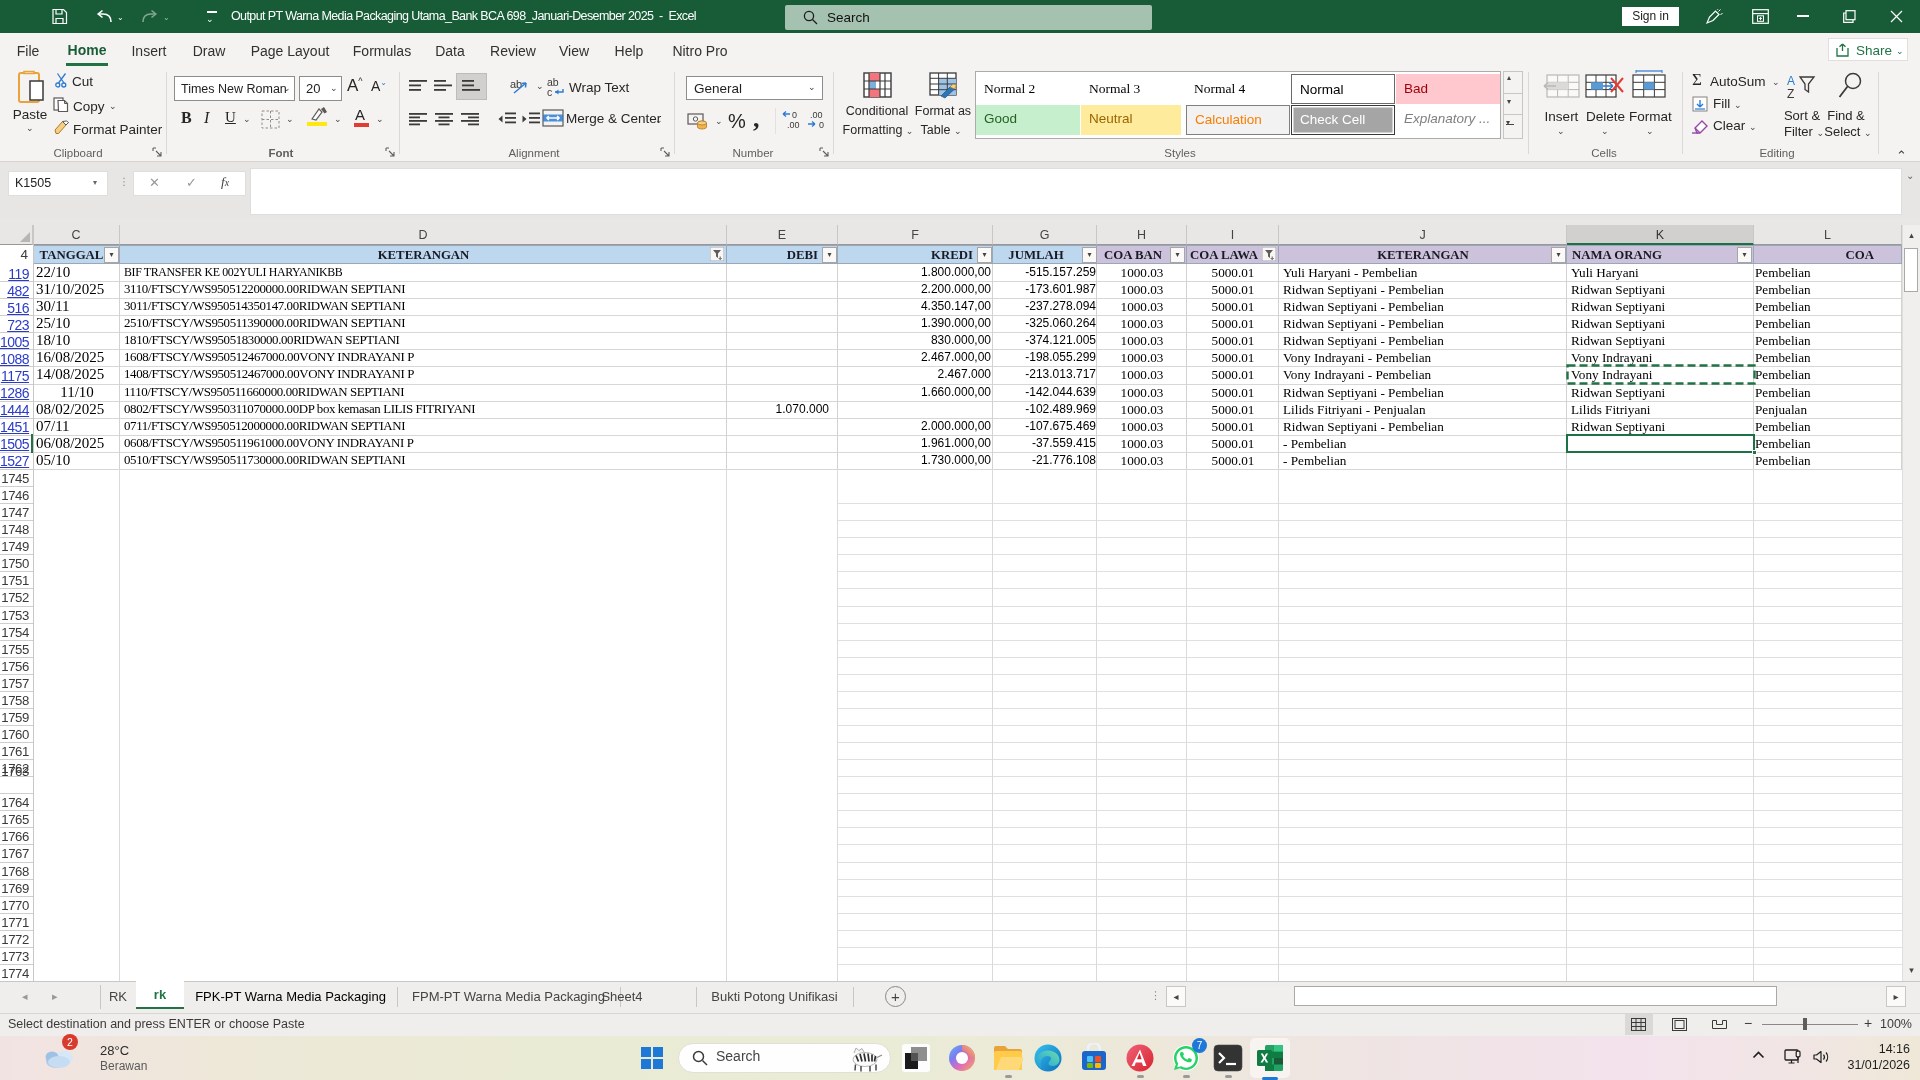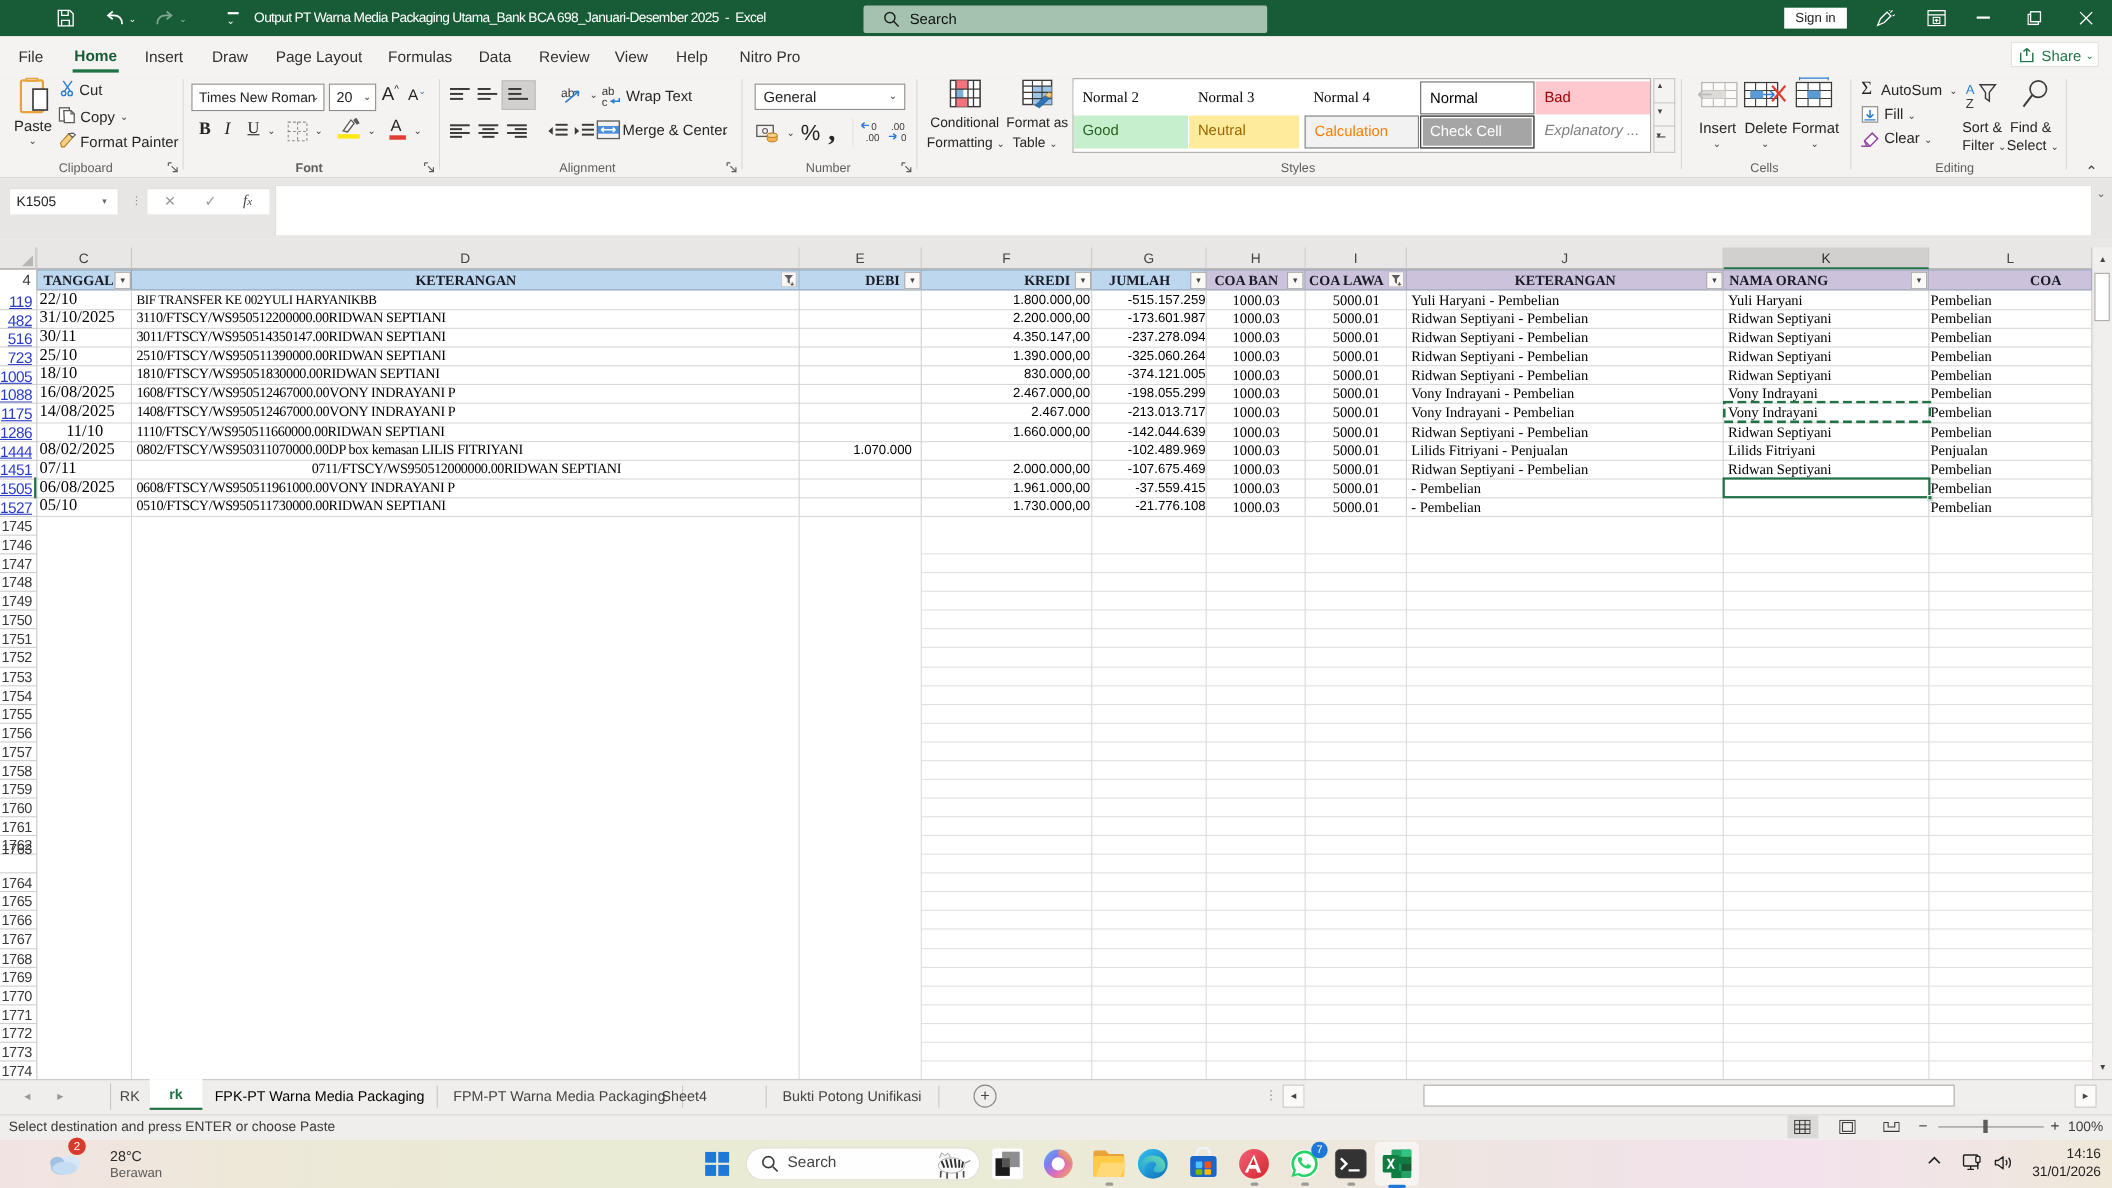--- a/index.html
+++ b/index.html
@@ -533,21 +533,21 @@
 <div class="cell sans2" style="left:993px;top:400.64px;width:103px;text-align:right;">-102.489.969</div>
 <div class="cell" style="left:1097px;top:400.64px;width:90px;text-align:center;">1000.03</div>
 <div class="cell" style="left:1187px;top:400.64px;width:92px;text-align:center;">5000.01</div>
 <div class="cell" style="left:1283px;top:400.64px;width:282px;">Lilids Fitriyani - Penjualan</div>
 <div class="cell" style="left:1571px;top:400.64px;width:181px;">Lilids Fitriyani</div>
 <div class="cell" style="left:1755px;top:400.64px;width:145px;">Penjualan</div>
 <div class="hl" style="left:33px;top:417.71999999999997px;width:1869px;background:#D9D7D5;"></div>
 <div class="rn" style="left:0;top:419.21999999999997px;width:29px;">1451</div>
 <div class="a" style="left:0;top:434.79999999999995px;width:33px;height:1px;background:#D0CECC;"></div>
 <div class="cell" style="left:36px;top:417.71999999999997px;width:82px;font-size:15px;">07/11</div>
-<div class="cell" style="left:124px;top:417.71999999999997px;width:600px;letter-spacing:-0.38px;font-size:12.9px;text-align:center;">0711/FTSCY/WS950512000000.00RIDWAN SEPTIANI</div>
+<div class="cell" style="left:124px;top:417.71999999999997px;width:600px;letter-spacing:-0.38px;font-size:12.9px;">0711/FTSCY/WS950512000000.00RIDWAN SEPTIANI</div>
 <div class="cell sans2" style="left:838px;top:417.71999999999997px;width:153px;text-align:right;">2.000.000,00</div>
 <div class="cell sans2" style="left:993px;top:417.71999999999997px;width:103px;text-align:right;">-107.675.469</div>
 <div class="cell" style="left:1097px;top:417.71999999999997px;width:90px;text-align:center;">1000.03</div>
 <div class="cell" style="left:1187px;top:417.71999999999997px;width:92px;text-align:center;">5000.01</div>
 <div class="cell" style="left:1283px;top:417.71999999999997px;width:282px;">Ridwan Septiyani - Pembelian</div>
 <div class="cell" style="left:1571px;top:417.71999999999997px;width:181px;">Ridwan Septiyani</div>
 <div class="cell" style="left:1755px;top:417.71999999999997px;width:145px;">Pembelian</div>
 <div class="hl" style="left:33px;top:434.79999999999995px;width:1869px;background:#D9D7D5;"></div>
 <div class="rn" style="left:0;top:436.29999999999995px;width:29px;">1505</div>
 <div class="a" style="left:0;top:451.87999999999994px;width:33px;height:1px;background:#D0CECC;"></div>

